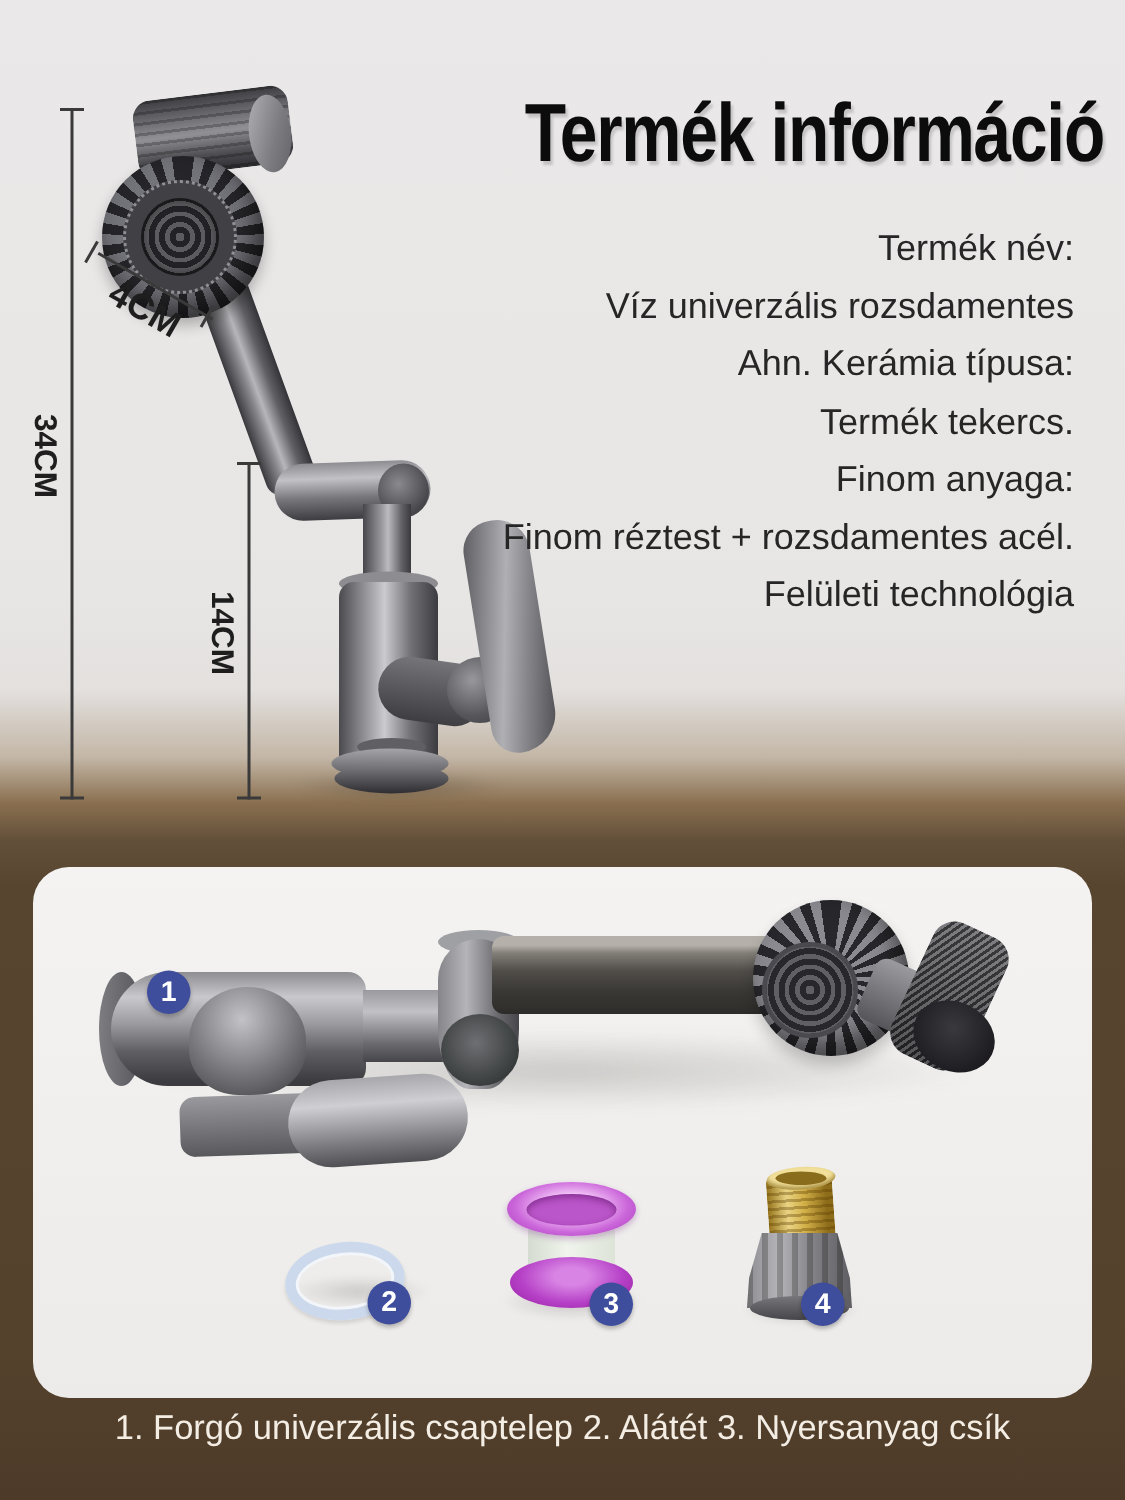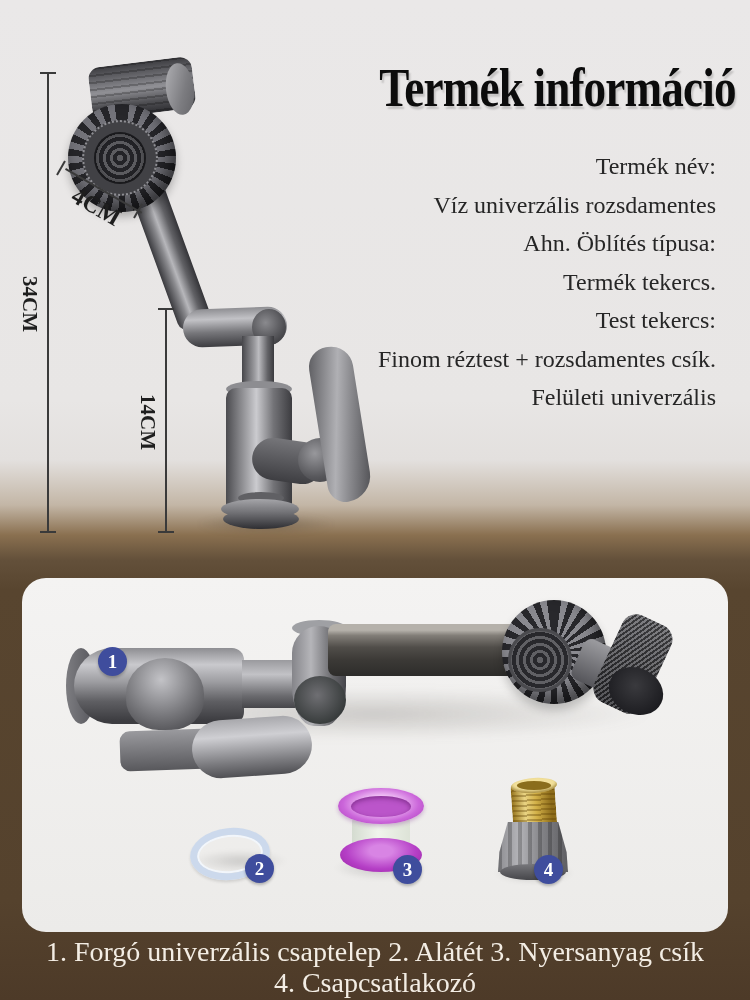--- a/index.html
+++ b/index.html
@@ -1,18 +1,18 @@
 <!DOCTYPE html>
 <html><head>
 <meta charset="utf-8">
 <style>
   html,body{margin:0;padding:0;background:#222;}
   .stage{
     position:relative;width:750px;height:1000px;overflow:hidden;
-    font-family:Liberation Serif, serif;
+    font-family:Liberation Sans, sans-serif;
     background:linear-gradient(180deg,
       #eae8e8 0%, #e8e6e5 40%, #e3e0de 46%,
       #c3b6a6 50.5%, #8a7050 53.5%, #63503a 56%,
       #58452f 59%, #55422d 90%, #4d3a28 100%);
   }
   .s{position:absolute;}
   
   .title{
     right:14px;top:56px;font-size:55px;font-weight:700;letter-spacing:-1px;
     color:#0c0c0c;transform:scaleX(.82);transform-origin:100% 50%;
@@ -150,36 +150,36 @@
     background:linear-gradient(180deg,#77777b,#46464a);}
   
   .badge{width:29px;height:29px;border-radius:50%;background:#3f4d9d;color:#fff;
     font-size:19px;font-weight:700;line-height:29px;text-align:center;
     box-shadow:0 2px 3px rgba(0,0,0,.25);z-index:9;}
   .b1{left:76px;top:69px;}
   .b2{left:223px;top:276px;}
   .b3{left:371px;top:277px;}
   .b4{left:512px;top:277px;}
   .caption{left:0;top:936px;width:750px;text-align:center;color:#f3ede4;
-    font-size:28px;line-height:31px;z-index:6;}
+    font-size:23px;line-height:31px;z-index:6;}
 </style>
 </head>
 <body>
 
 <div class="stage">
 
   <div class="s title">Termék információ</div>
   <div class="s info">
     <div>Termék név:</div>
     <div>Víz univerzális rozsdamentes</div>
-    <div>Ahn. Öblítés típusa:</div>
+    <div>Ahn. Kerámia típusa:</div>
     <div>Termék tekercs.</div>
-    <div>Test tekercs:</div>
-    <div>Finom réztest + rozsdamentes csík.</div>
-    <div>Felületi univerzális</div>
+    <div>Finom anyaga:</div>
+    <div>Finom réztest + rozsdamentes acél.</div>
+    <div>Felületi technológia</div>
   </div>
 
   <div class="s dim v34"></div>
   <div class="s dim v34t"></div>
   <div class="s dim v34b"></div>
   <div class="s dim-label dl-34">34CM</div>
   <div class="s dim v14"></div>
   <div class="s dim v14t"></div>
   <div class="s dim v14b"></div>
   <div class="s dim-label dl-14">14CM</div>
@@ -246,16 +246,15 @@
       <div class="s cn-rim"></div>
     </div>
     <div class="s badge b1">1</div>
     <div class="s badge b2">2</div>
     <div class="s badge b3">3</div>
     <div class="s badge b4">4</div>
   </div>
 
   <div class="s caption">
     <div>1. Forgó univerzális csaptelep 2. Alátét 3. Nyersanyag csík</div>
-    <div>4. Csapcsatlakozó</div>
   </div>
 
 </div>
 
 </body></html>

